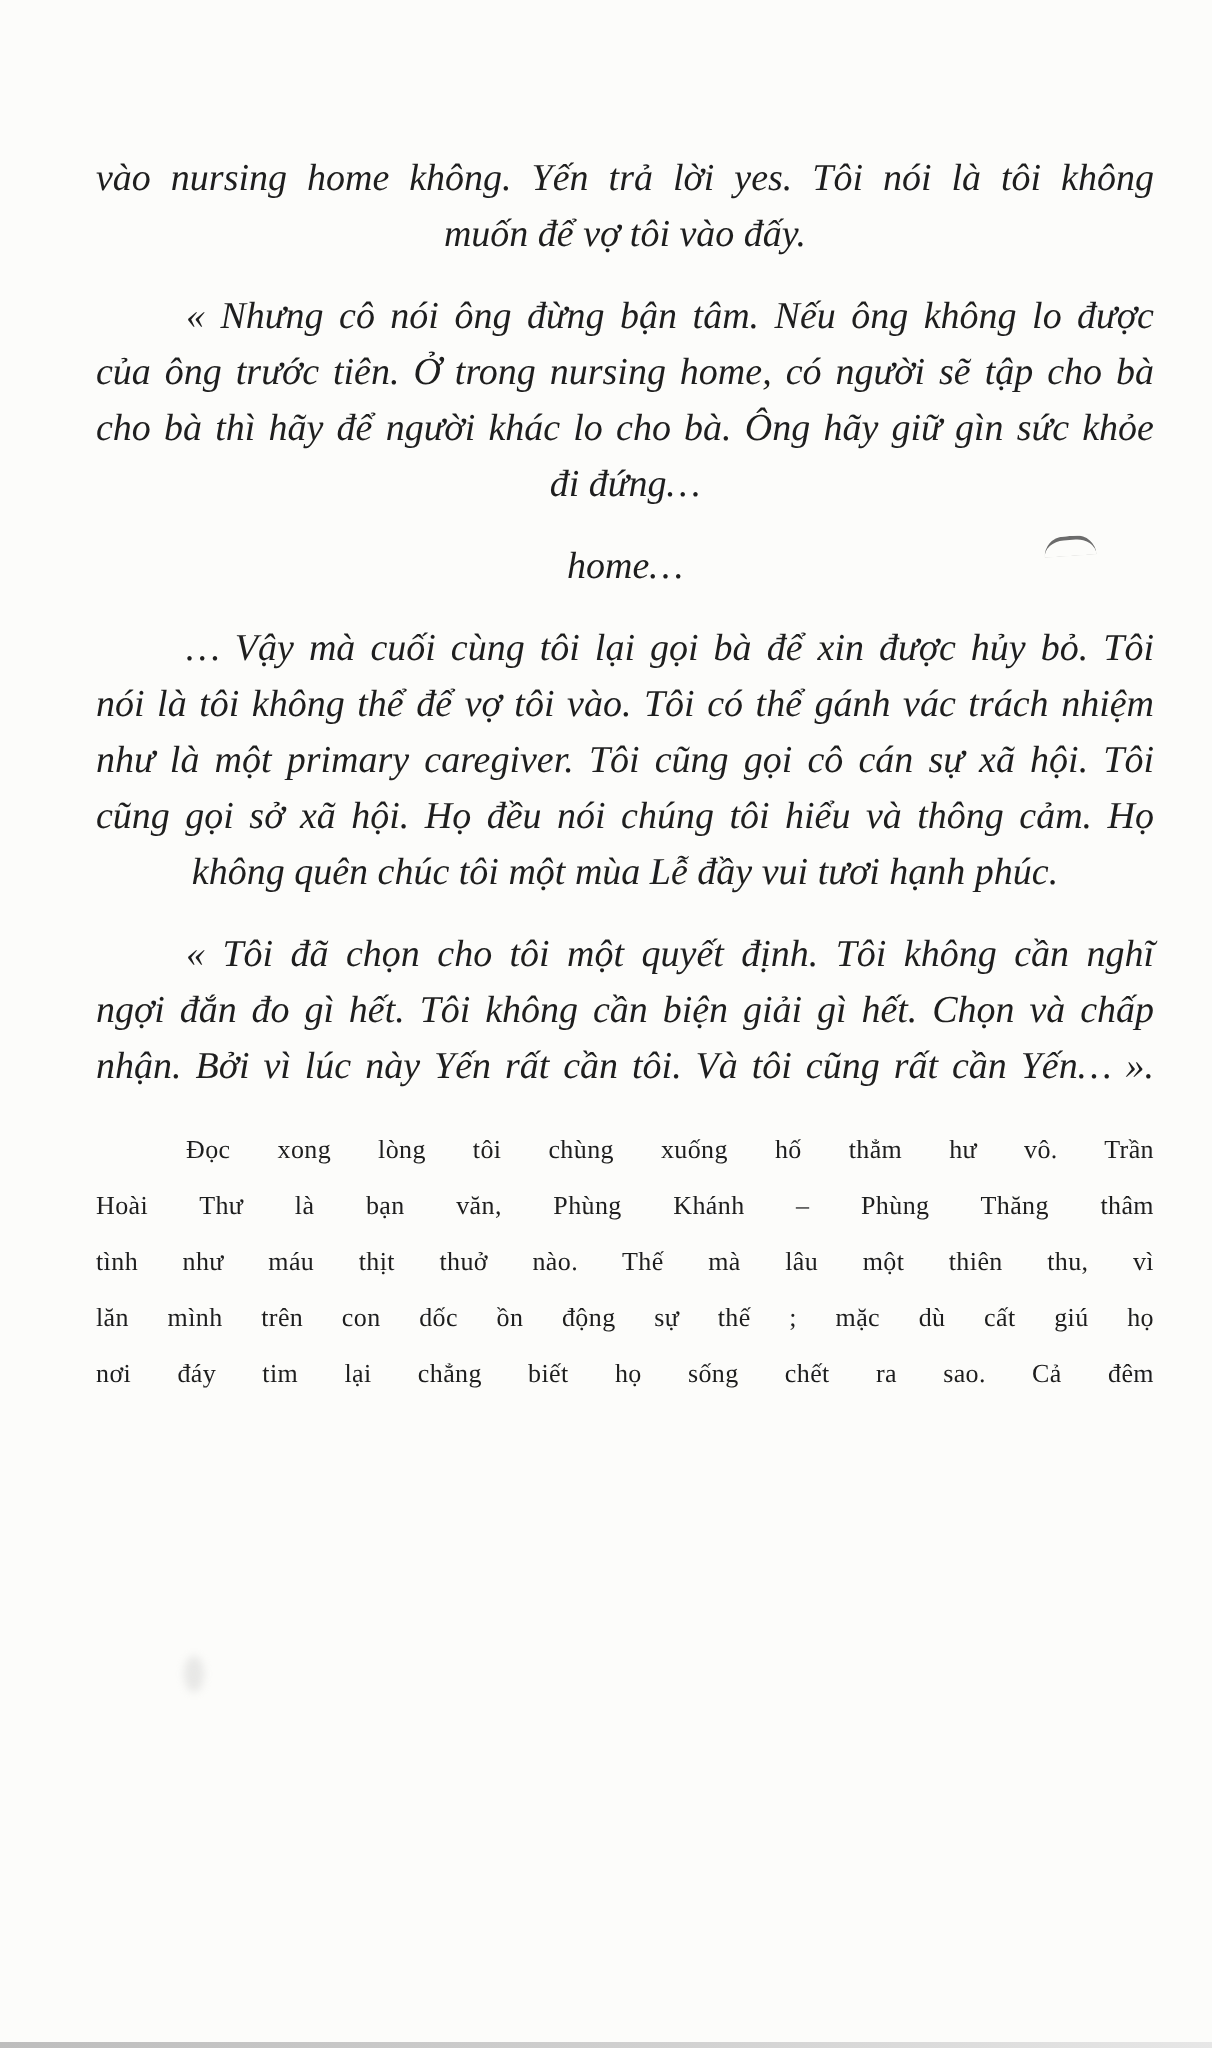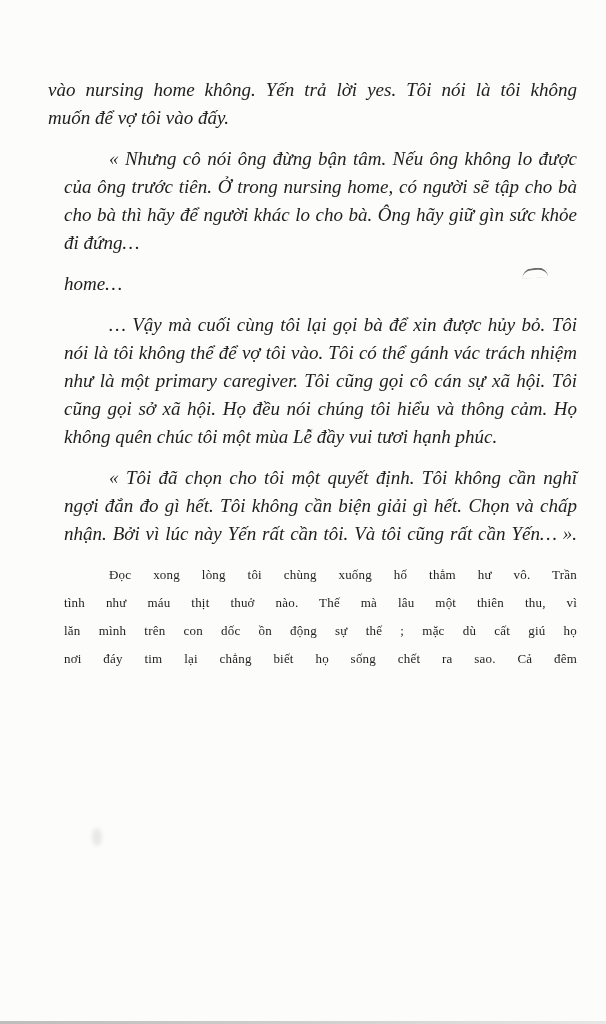--- a/index.html
+++ b/index.html
@@ -25,35 +25,34 @@
     left: 48px;
     top: 76px;
     width: 529px;
   }
   .para {
     margin: 0;
     padding: 0;
   }
   .para + .para {
     margin-top: 13px;
-    margin-left: 16px;
   }
   .para.it {
     font-style: italic;
     font-size: 19px;
     line-height: 28px;
   }
   .para.up {
     font-style: normal;
     font-size: 13px;
     line-height: 28px;
     letter-spacing: 0.2px;
   }
   .line {
-    text-align: left;
+    text-align: center;
   }
   .line.just {
     text-align: justify;
     text-align-last: justify;
   }
   .line.ind {
     text-indent: 45px;
   }
   .page-number {
     position: absolute;
@@ -121,20 +120,21 @@
         <div class="line just">cũng gọi sở xã hội. Họ đều nói chúng tôi hiểu và thông cảm. Họ</div>
         <div class="line">không quên chúc tôi một mùa Lễ đầy vui tươi hạnh phúc.</div>
       </div>
       <div class="para it">
         <div class="line just ind">« Tôi đã chọn cho tôi một quyết định. Tôi không cần nghĩ</div>
         <div class="line just">ngợi đắn đo gì hết. Tôi không cần biện giải gì hết. Chọn và chấp</div>
         <div class="line just">nhận. Bởi vì lúc này Yến rất cần tôi. Và tôi cũng rất cần Yến… ».</div>
       </div>
       <div class="para up">
         <div class="line just ind">Đọc xong lòng tôi chùng xuống hố thẳm hư vô. Trần</div>
+        <div class="line just">Hoài Thư là bạn văn, Phùng Khánh – Phùng Thăng thâm</div>
         <div class="line just">tình như máu thịt thuở nào. Thế mà lâu một thiên thu, vì</div>
         <div class="line just">lăn mình trên con dốc ồn động sự thế ; mặc dù cất giú họ</div>
         <div class="line just">nơi đáy tim lại chẳng biết họ sống chết ra sao. Cả đêm</div>
       </div>
     </div>
   <span class="scan-swash"></span>
   <span class="scan-speck"></span>
   <div class="page-number">316</div>
   <div class="scan-edge"></div>
 </div>

